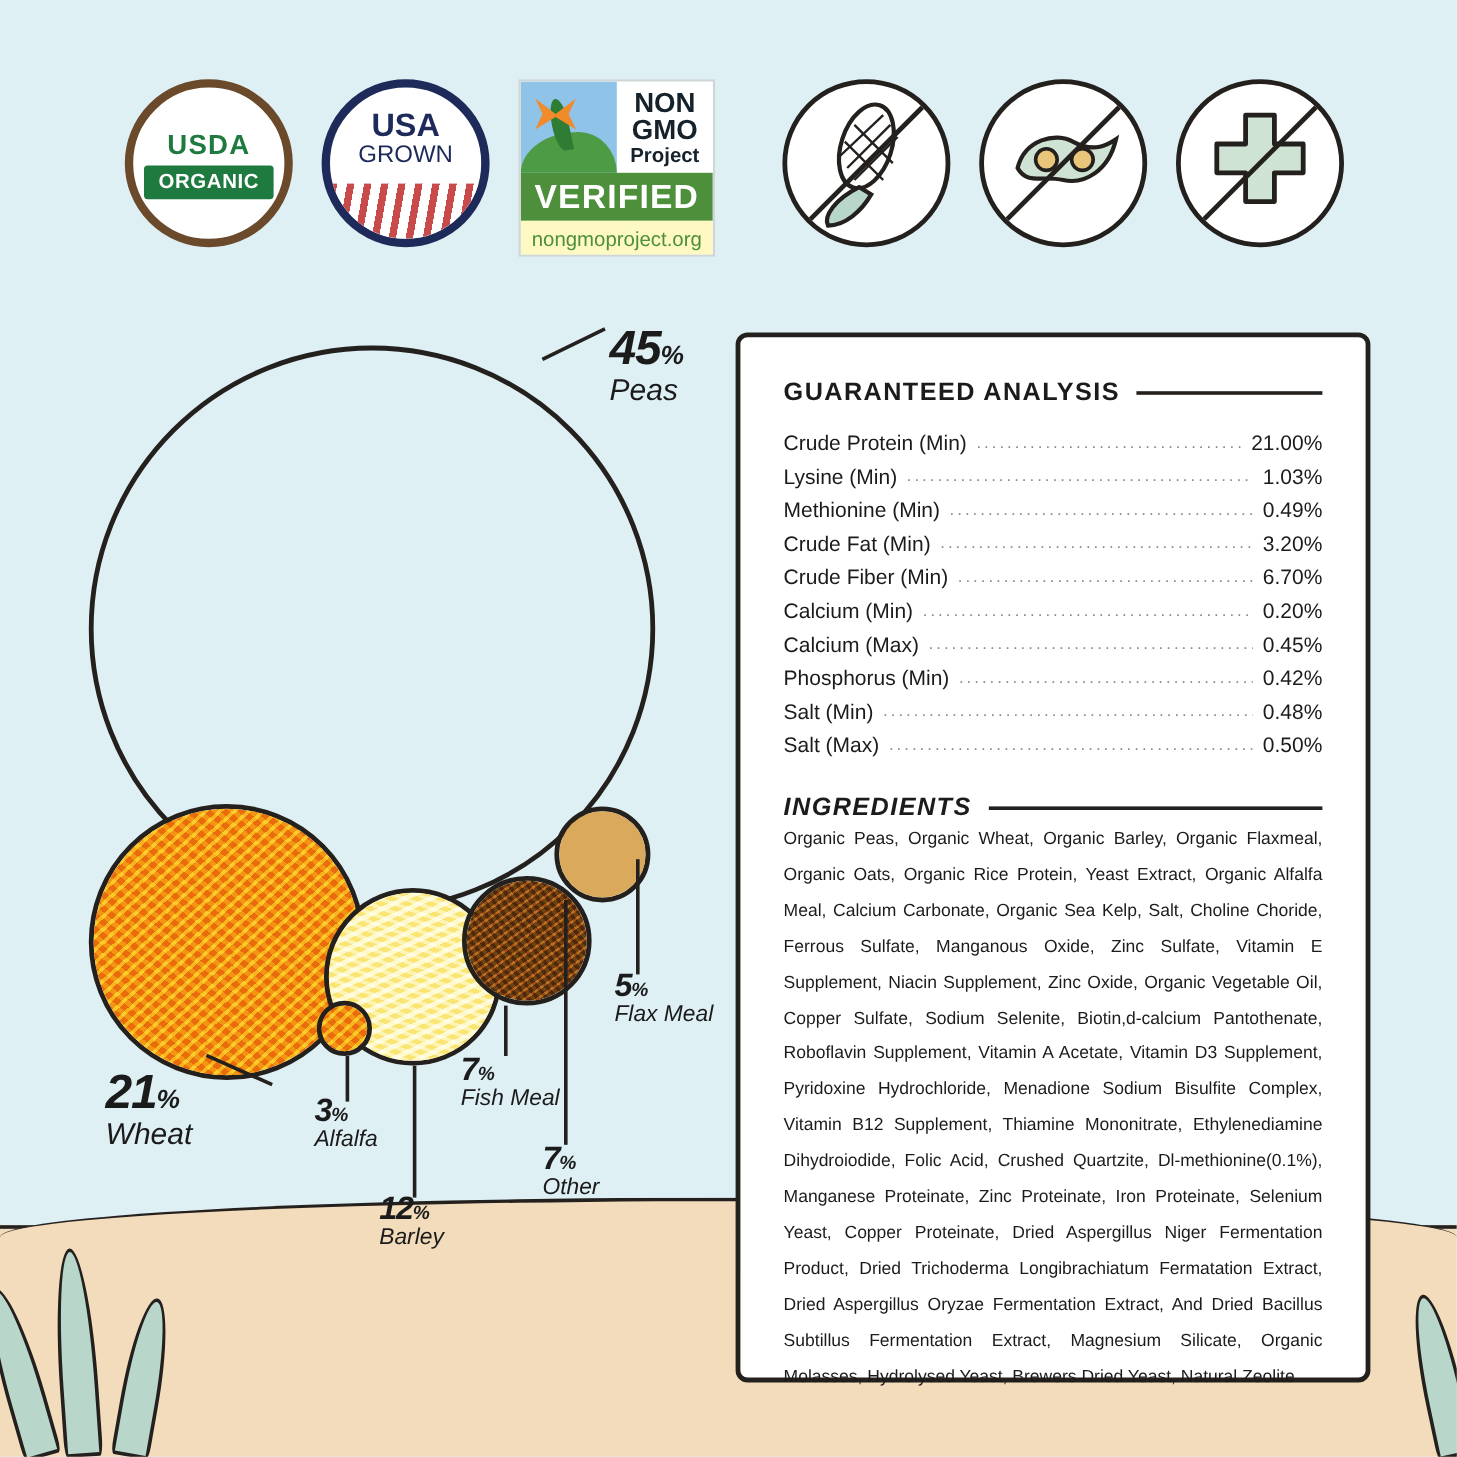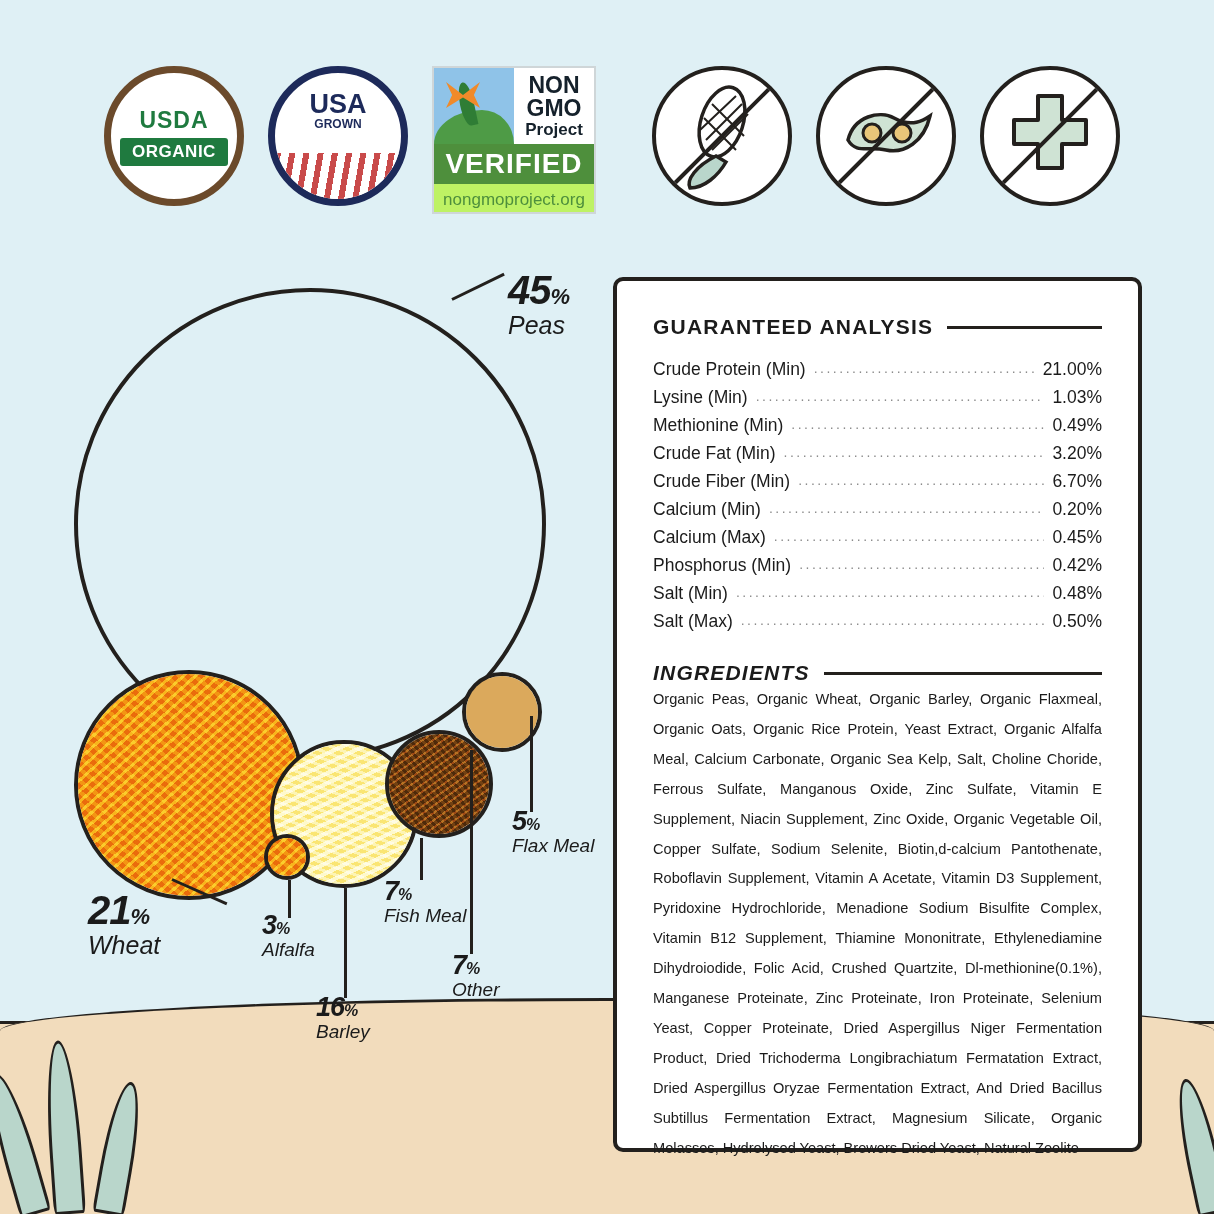--- a/index.html
+++ b/index.html
@@ -51,21 +51,21 @@
     padding:4px 12px;border-radius:3px;letter-spacing:.5px;
   }
 
   .usagrown {
     width:140px;height:140px;border-radius:50%;
     background:#ffffff;border:7px solid #1d2a5a;
     display:flex;flex-direction:column;align-items:center;justify-content:flex-start;
     box-sizing:border-box;overflow:hidden;position:relative;
   }
   .usagrown .u1 { color:#1d2a5a;font-weight:bold;font-size:27px;margin-top:18px;line-height:1; }
-  .usagrown .u2 { color:#1d2a5a;font-weight:bold;font-size:12px;line-height:1.1; }
+  .usagrown .u2 { color:#1d2a5a;font-weight:normal;font-size:20px;line-height:1.1; }
   .usagrown .rays { position:absolute;bottom:0;left:0;width:100%;height:46px;
     background:repeating-linear-gradient(100deg,#c94a4a 0 6px,#ffffff 6px 14px); }
 
   .nongmo {
     width:164px;height:148px;background:#ffffff;border:2px solid #cfd6d8;
     display:grid;grid-template-columns:1fr 1fr;grid-template-rows:76px 40px 32px;
     box-sizing:border-box;overflow:hidden;
   }
   .nongmo .ngleft { background:#8fc3e8; position:relative; }
   .nongmo .ngleft .hill {
@@ -85,21 +85,21 @@
     color:#15212b;font-weight:bold;line-height:1.02;
   }
   .nongmo .ngright .n1{font-size:23px;}
   .nongmo .ngright .n2{font-size:23px;}
   .nongmo .ngright .n3{font-size:17px;font-weight:bold;}
   .nongmo .verified{
     grid-column:1/3;background:#4e8f3c;color:#ffffff;font-weight:bold;font-size:28px;
     display:flex;align-items:center;justify-content:center;letter-spacing:1px;
   }
   .nongmo .site{
-    grid-column:1/3;background:#bef264;color:#4e8f3c;font-size:17px;
+    grid-column:1/3;background:#fef9c3;color:#4e8f3c;font-size:17px;
     display:flex;align-items:center;justify-content:center;
   }
 
   .noicon {
     width:140px;height:140px;border-radius:50%;background:#ffffff;
     border:4px solid #23201d;position:relative;box-sizing:border-box;overflow:hidden;
   }
   .noicon .slash{
     position:absolute;left:50%;top:50%;width:150px;height:4px;background:#23201d;
     transform:translate(-50%,-50%) rotate(-45deg);
@@ -306,21 +306,21 @@
     <span class="num">21</span><span class="pct">%</span>
     <span class="nm">Wheat</span>
   </div>
 
   <div class="lbl sm" style="left:262px; top:660px;">
     <span class="num">3</span><span class="pct">%</span>
     <span class="nm">Alfalfa</span>
   </div>
 
   <div class="lbl sm" style="left:316px; top:742px;">
-    <span class="num">16</span><span class="pct">%</span>
+    <span class="num">12</span><span class="pct">%</span>
     <span class="nm">Barley</span>
   </div>
 
   <div class="lbl sm" style="left:384px; top:626px;">
     <span class="num">7</span><span class="pct">%</span>
     <span class="nm">Fish Meal</span>
   </div>
 
   <div class="lbl sm" style="left:452px; top:700px;">
     <span class="num">7</span><span class="pct">%</span>

